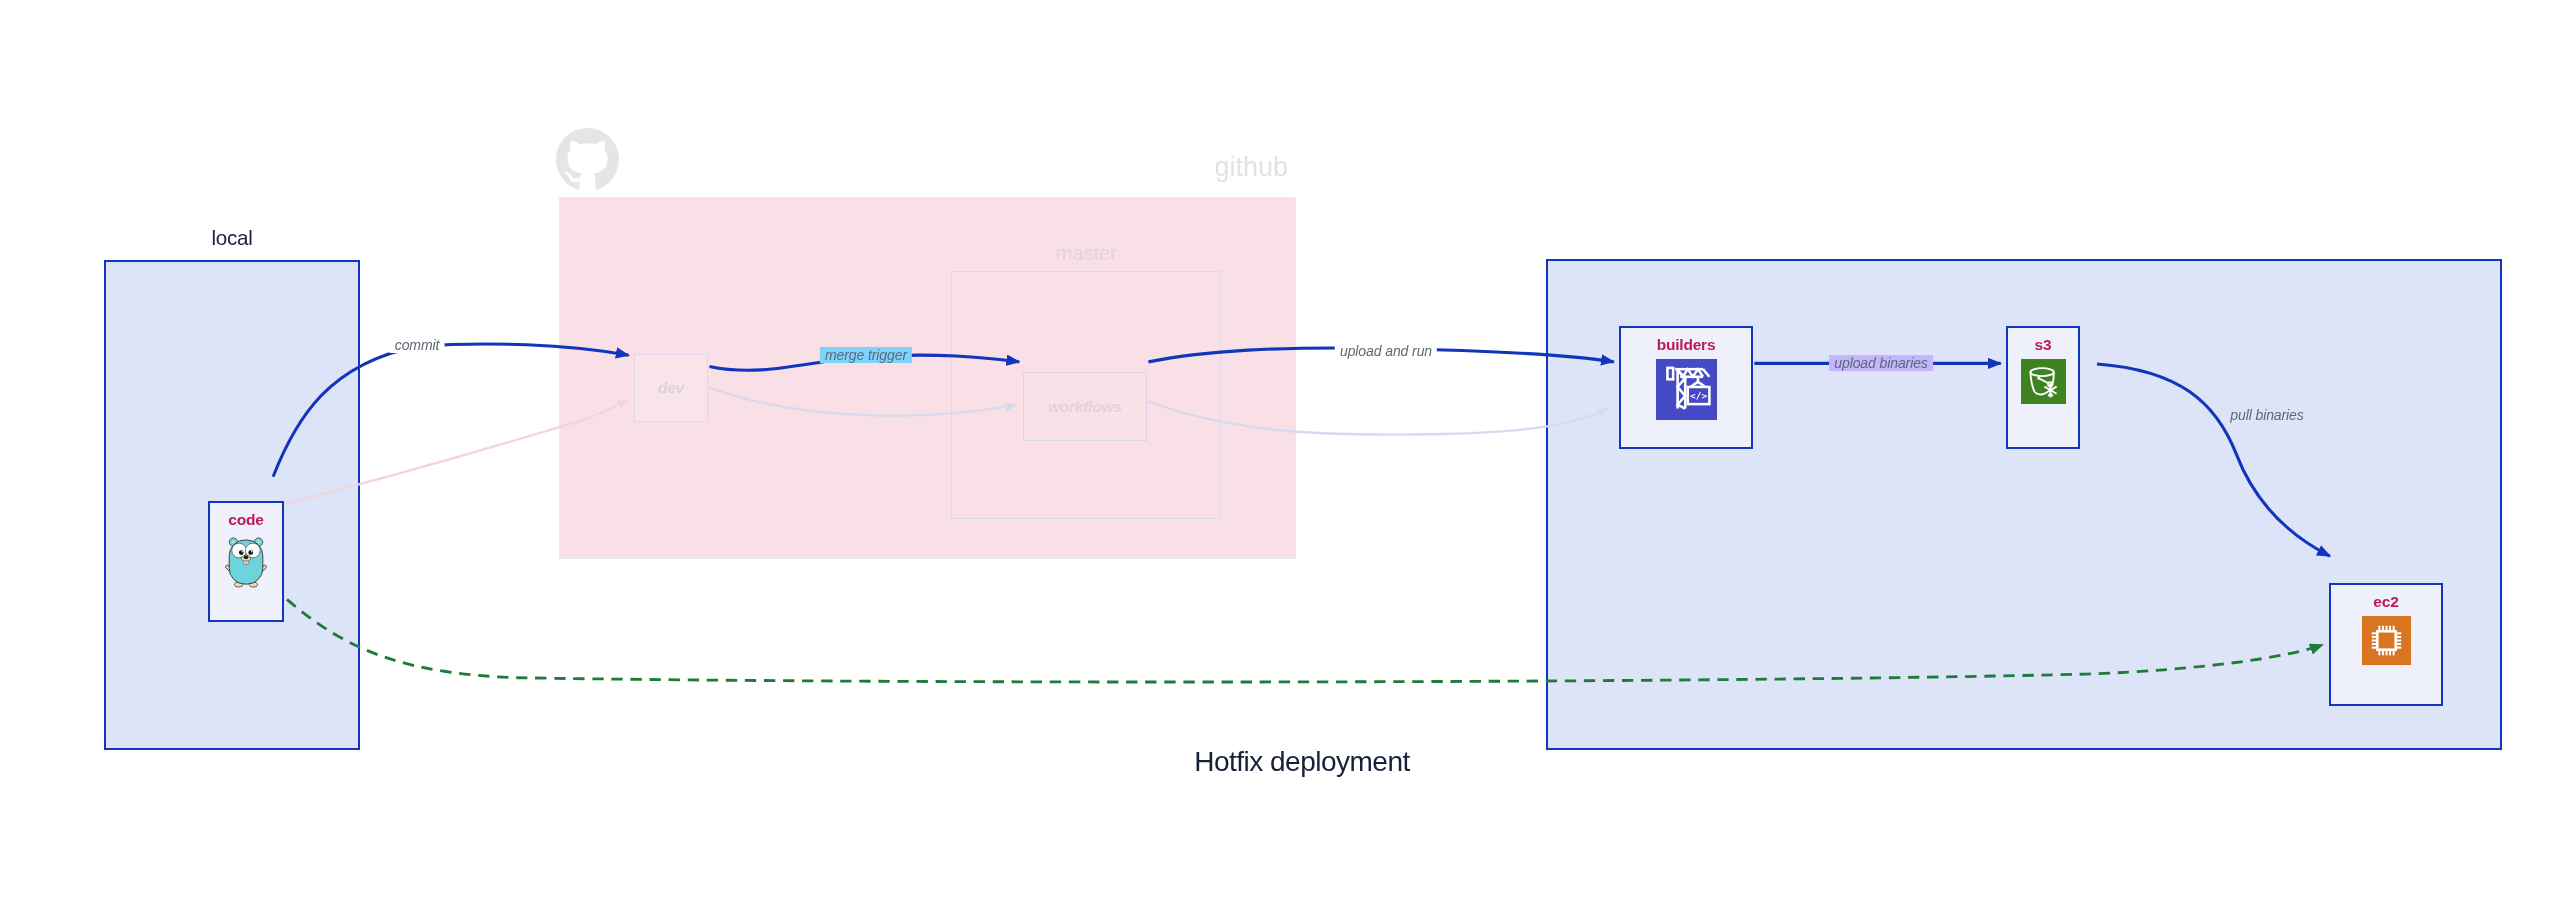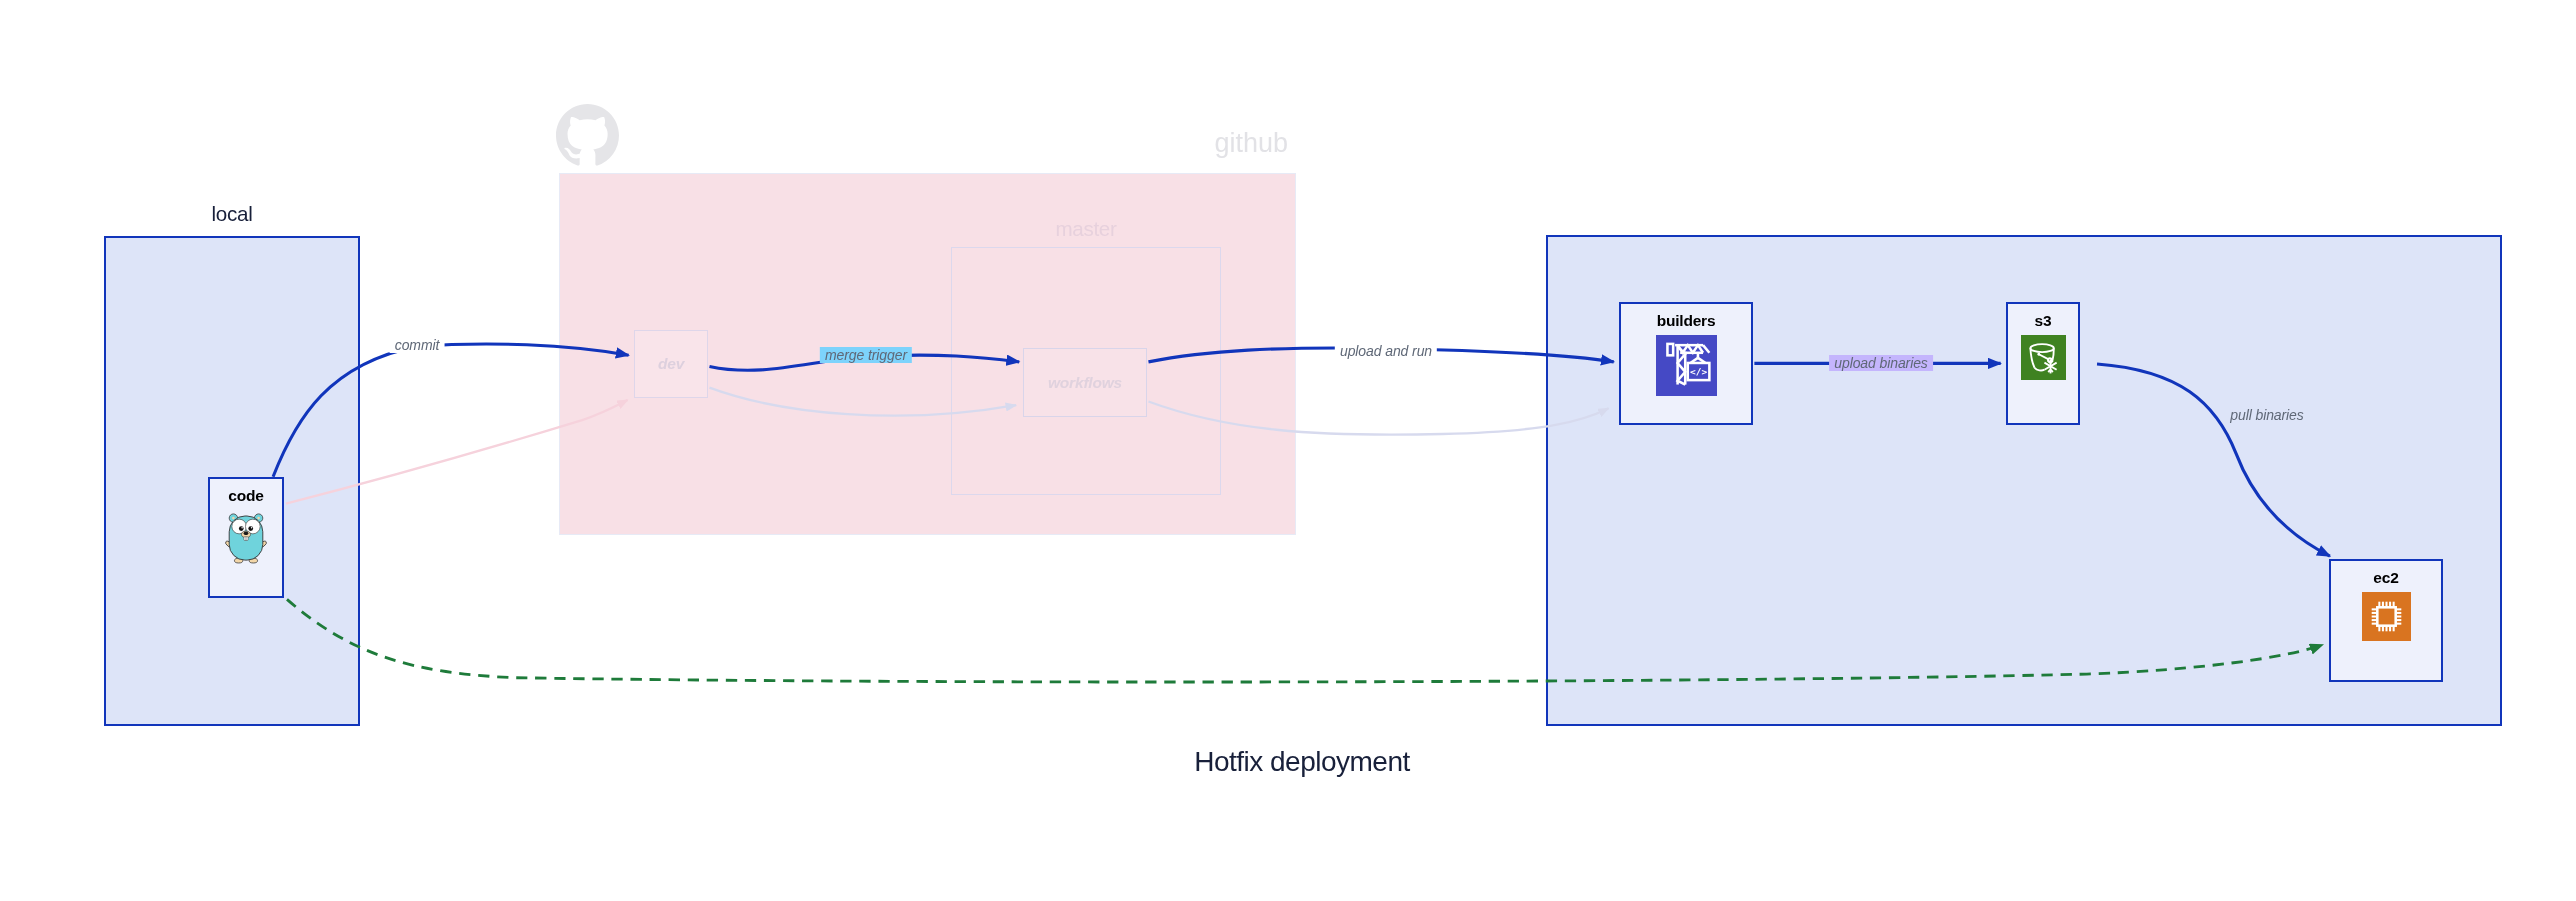--- a/index.html
+++ b/index.html
@@ -1,32 +1,32 @@
 <!DOCTYPE html>
 <html style="font-size:8.2px"><head>
 <meta charset="utf-8">
 <style>
   html,body{margin:0;padding:0;background:#ffffff;}
   body{width:2604px;height:902px;font-family:"Liberation Sans",sans-serif;}
   .canvas{position:relative;width:2604px;height:902px;overflow:hidden;background:#ffffff;}
 
   
-  .abs{position:absolute;box-sizing:border-box;}
+  .abs{position:absolute;box-sizing:border-box;margin-top:24px;}
   .group-blue{background:#dde4f8;border:2.6px solid #1135bb;}
   .region-pink{background:#f8e0e6;border:1.5px solid #e7eaf6;}
   .region-master{background:transparent;border:1.5px solid #dcd8ed;}
 
   .group-label{font-size:20.6px;font-weight:500;color:#18203a;letter-spacing:-0.3px;text-align:center;}
   .faded-group-label{font-size:20.6px;font-weight:500;color:#e7d1dd;letter-spacing:-0.3px;text-align:center;}
   .github-label{font-size:27px;font-weight:400;color:#e2e2e6;text-align:right;}
 
   
   .node{background:#eef1fc;border:2.6px solid #1135bb;display:flex;flex-direction:column;align-items:center;}
   .node-faded{background:#f9e4ea;border:1.5px solid #ded6ea;display:flex;align-items:center;justify-content:center;}
-  .node-label{font-size:15.5px;font-weight:bold;color:#000000;letter-spacing:-0.2px;margin-top:8.2px;}
+  .node-label{font-size:15.5px;font-weight:bold;color:#be185d;letter-spacing:-0.2px;margin-top:8.2px;}
   .node-label-faded{font-size:15.5px;font-weight:bold;letter-spacing:-0.2px;font-style:italic;}
 
   
   .edge-label{position:absolute;transform:translate(-50%,-50%);font-size:14px;font-style:italic;
               color:#5f6877;white-space:nowrap;padding:0 5.2px;z-index:10;letter-spacing:-0.1px;}
 
   
   .diagram-title{position:absolute;left:0;top:746px;width:2604px;text-align:center;}
   .diagram-title span{font-size:28px;font-weight:500;color:#18203a;letter-spacing:-0.5px;
       text-decoration-thickness:3.6px;text-underline-offset:8.2px;}

